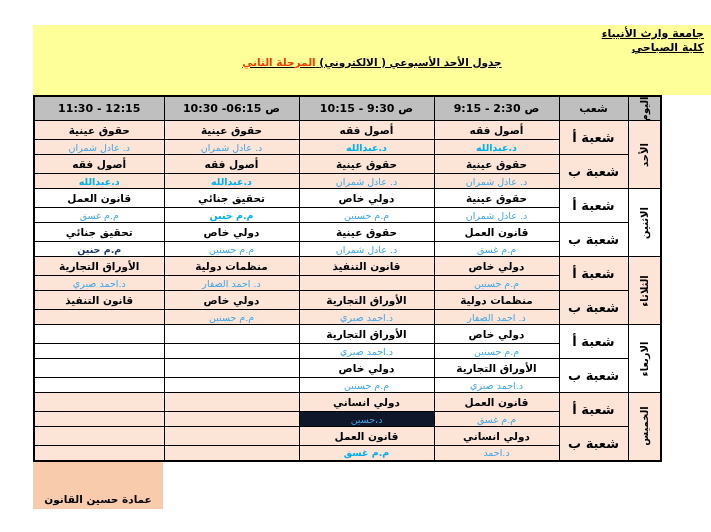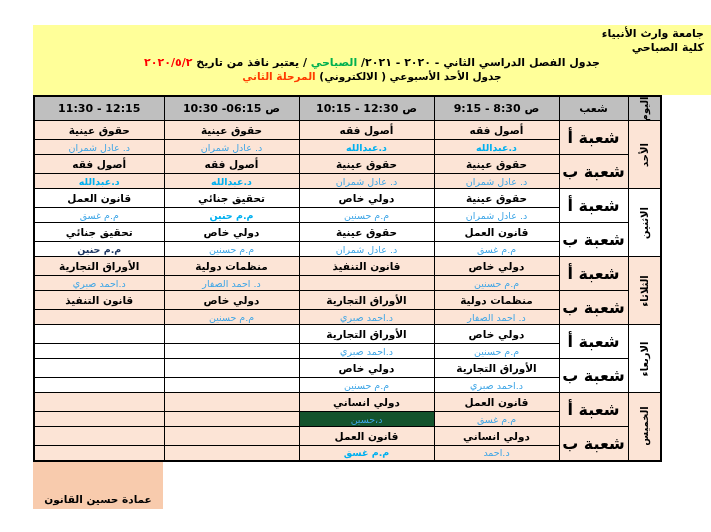--- a/index.html
+++ b/index.html
@@ -6,80 +6,79 @@
   body{
     width:711px;height:532px;position:relative;background:#ffffff;
     font-family:"DejaVu Sans","Liberation Sans",sans-serif;
     overflow:hidden;
   }
   
   .title-block{
     position:absolute;left:33px;top:25px;width:678px;height:70px;
     direction:rtl;box-sizing:border-box;padding-top:2px;
   }
-  .t-line{font-weight:bold;color:#000;line-height:1.3;}
+  .t-line{font-weight:bold;color:#000;line-height:1.3;text-decoration:underline;}
   .t-right{font-size:11px;text-align:right;padding-left:0;padding-right:7px;}
   .t-center{font-size:11px;text-align:center;}
   .t-center2{font-size:10.5px;text-align:center;}
   
   table.sched{
     position:absolute;left:33px;top:95px;border-collapse:collapse;
     table-layout:fixed;direction:rtl;border:2px solid #000;
   }
   table.sched td{
     border:1px solid #000;text-align:center;vertical-align:middle;
     padding:0;overflow:hidden;white-space:nowrap;
   }
   td.hd{font-weight:bold;font-size:11px;color:#000;height:23px;border-bottom-width:2px;}
   tr.r-course{height:19px;}
   tr.r-teacher{height:15px;}
   td.course{font-weight:bold;font-size:10.5px;color:#000;}
   td.teacher{font-size:9.5px;}
-  td.sec{font-weight:bold;font-size:16px;color:#000;}
+  td.sec{font-weight:bold;font-size:13px;color:#000;}
   td.daycell{position:relative;}
   td.daycell span{
     position:absolute;left:50%;top:50%;
     transform:translate(-50%,-50%) rotate(-90deg);
     white-space:nowrap;font-weight:bold;font-size:10px;color:#000;
   }
   td.day-end{border-bottom-width:2px;}
   
   .footer-block{
     position:absolute;left:33px;top:462px;width:130px;height:47px;
     box-sizing:border-box;display:flex;align-items:flex-end;justify-content:center;
     padding-bottom:4px;font-weight:bold;font-size:10.5px;color:#000;direction:rtl;
   }
 </style>
 </head>
 <body>
 
 <div class="title-block" style="background: rgb(255, 255, 153);">
   <div class="t-line t-right">جامعة وارث الأنبياء</div>
   <div class="t-line t-right">كلية الصباحي</div>
-  <div class="t-line t-center"><span>جدول الفصل الدراسي الثاني - ٢٠٢٠ - ٢٠٢١/ </span><span style="color: rgb(0, 176, 80);">الصباحي</span><span> / يعتبر نافذ من تاريخ </span><span dir="ltr" style="color: rgb(255, 0, 0);">٢٠٢٠/٥/٢</span></div>
   <div class="t-line t-center2"><span>جدول الأحد الأسبوعي ( الالكتروني)</span> <span style="color: rgb(255, 60, 0);">المرحلة الثاني</span></div>
 </div>
 
 <table class="sched" id="sched">
   <colgroup>
     <col style="width:33px">
       <col style="width:69px">
     <col style="width:125px">
       <col style="width:135px">
     <col style="width:135px">
       <col style="width:130px">
   </colgroup>
   <tbody id="sched-body">
     <tr>
       <td class="hd daycell" style="background: rgb(191, 191, 191);">
           <span>اليوم</span>
         </td>
       <td class="hd" style="background: rgb(191, 191, 191);">شعب</td>
-      <td class="hd" dir="ltr" style="background: rgb(191, 191, 191);">ص 8:30 - 9:15</td>
-      <td class="hd" dir="ltr" style="background: rgb(191, 191, 191);">ص 12:30 - 10:15</td>
+      <td class="hd" dir="ltr" style="background: rgb(191, 191, 191);">ص 2:30 - 9:15</td>
+      <td class="hd" dir="ltr" style="background: rgb(191, 191, 191);">ص 9:30 - 10:15</td>
       <td class="hd" dir="ltr" style="background: rgb(191, 191, 191);">10:30 -06:15 ص</td>
       <td class="hd" dir="ltr" style="background: rgb(191, 191, 191);">11:30 - 12:15</td>
     </tr>
   <tr class="r-course">
         <td class="daycell day-end" rowspan="4" style="background: rgb(252, 228, 214);">
           <span>الأحد</span>
         </td>
         <td class="sec" rowspan="2" style="background: rgb(252, 228, 214);">شعبة أ</td>
         <td class="course" style="background: rgb(252, 228, 214);">أصول فقه</td>
         <td class="course" style="background: rgb(252, 228, 214);">أصول فقه</td>
@@ -197,21 +196,21 @@
           <span>الخميس</span>
         </td>
         <td class="sec" rowspan="2" style="background: rgb(252, 228, 214);">شعبة أ</td>
         <td class="course" style="background: rgb(252, 228, 214);">قانون العمل</td>
         <td class="course" style="background: rgb(252, 228, 214);">دولي انساني</td>
         <td class="course" style="background: rgb(252, 228, 214);"></td>
         <td class="course" style="background: rgb(252, 228, 214);"></td>
       </tr>
       <tr class="r-teacher">
         <td class="teacher" style="background: rgb(252, 228, 214); color: rgb(61, 165, 230);">م.م غسق</td>
-        <td class="teacher" style="background: #14532d; color: rgb(61, 165, 230);">د،حسين</td>
+        <td class="teacher" style="background: #0f172a; color: rgb(61, 165, 230);">د،حسين</td>
         <td class="teacher" style="background: rgb(252, 228, 214); color: rgb(61, 165, 230);"></td>
         <td class="teacher" style="background: rgb(252, 228, 214); color: rgb(61, 165, 230);"></td>
       </tr>
       <tr class="r-course">
         <td class="sec" rowspan="2" style="background: rgb(252, 228, 214);">شعبة ب</td>
         <td class="course" style="background: rgb(252, 228, 214);">دولي انساني</td>
         <td class="course" style="background: rgb(252, 228, 214);">قانون العمل</td>
         <td class="course" style="background: rgb(252, 228, 214);"></td>
         <td class="course" style="background: rgb(252, 228, 214);"></td>
       </tr>

